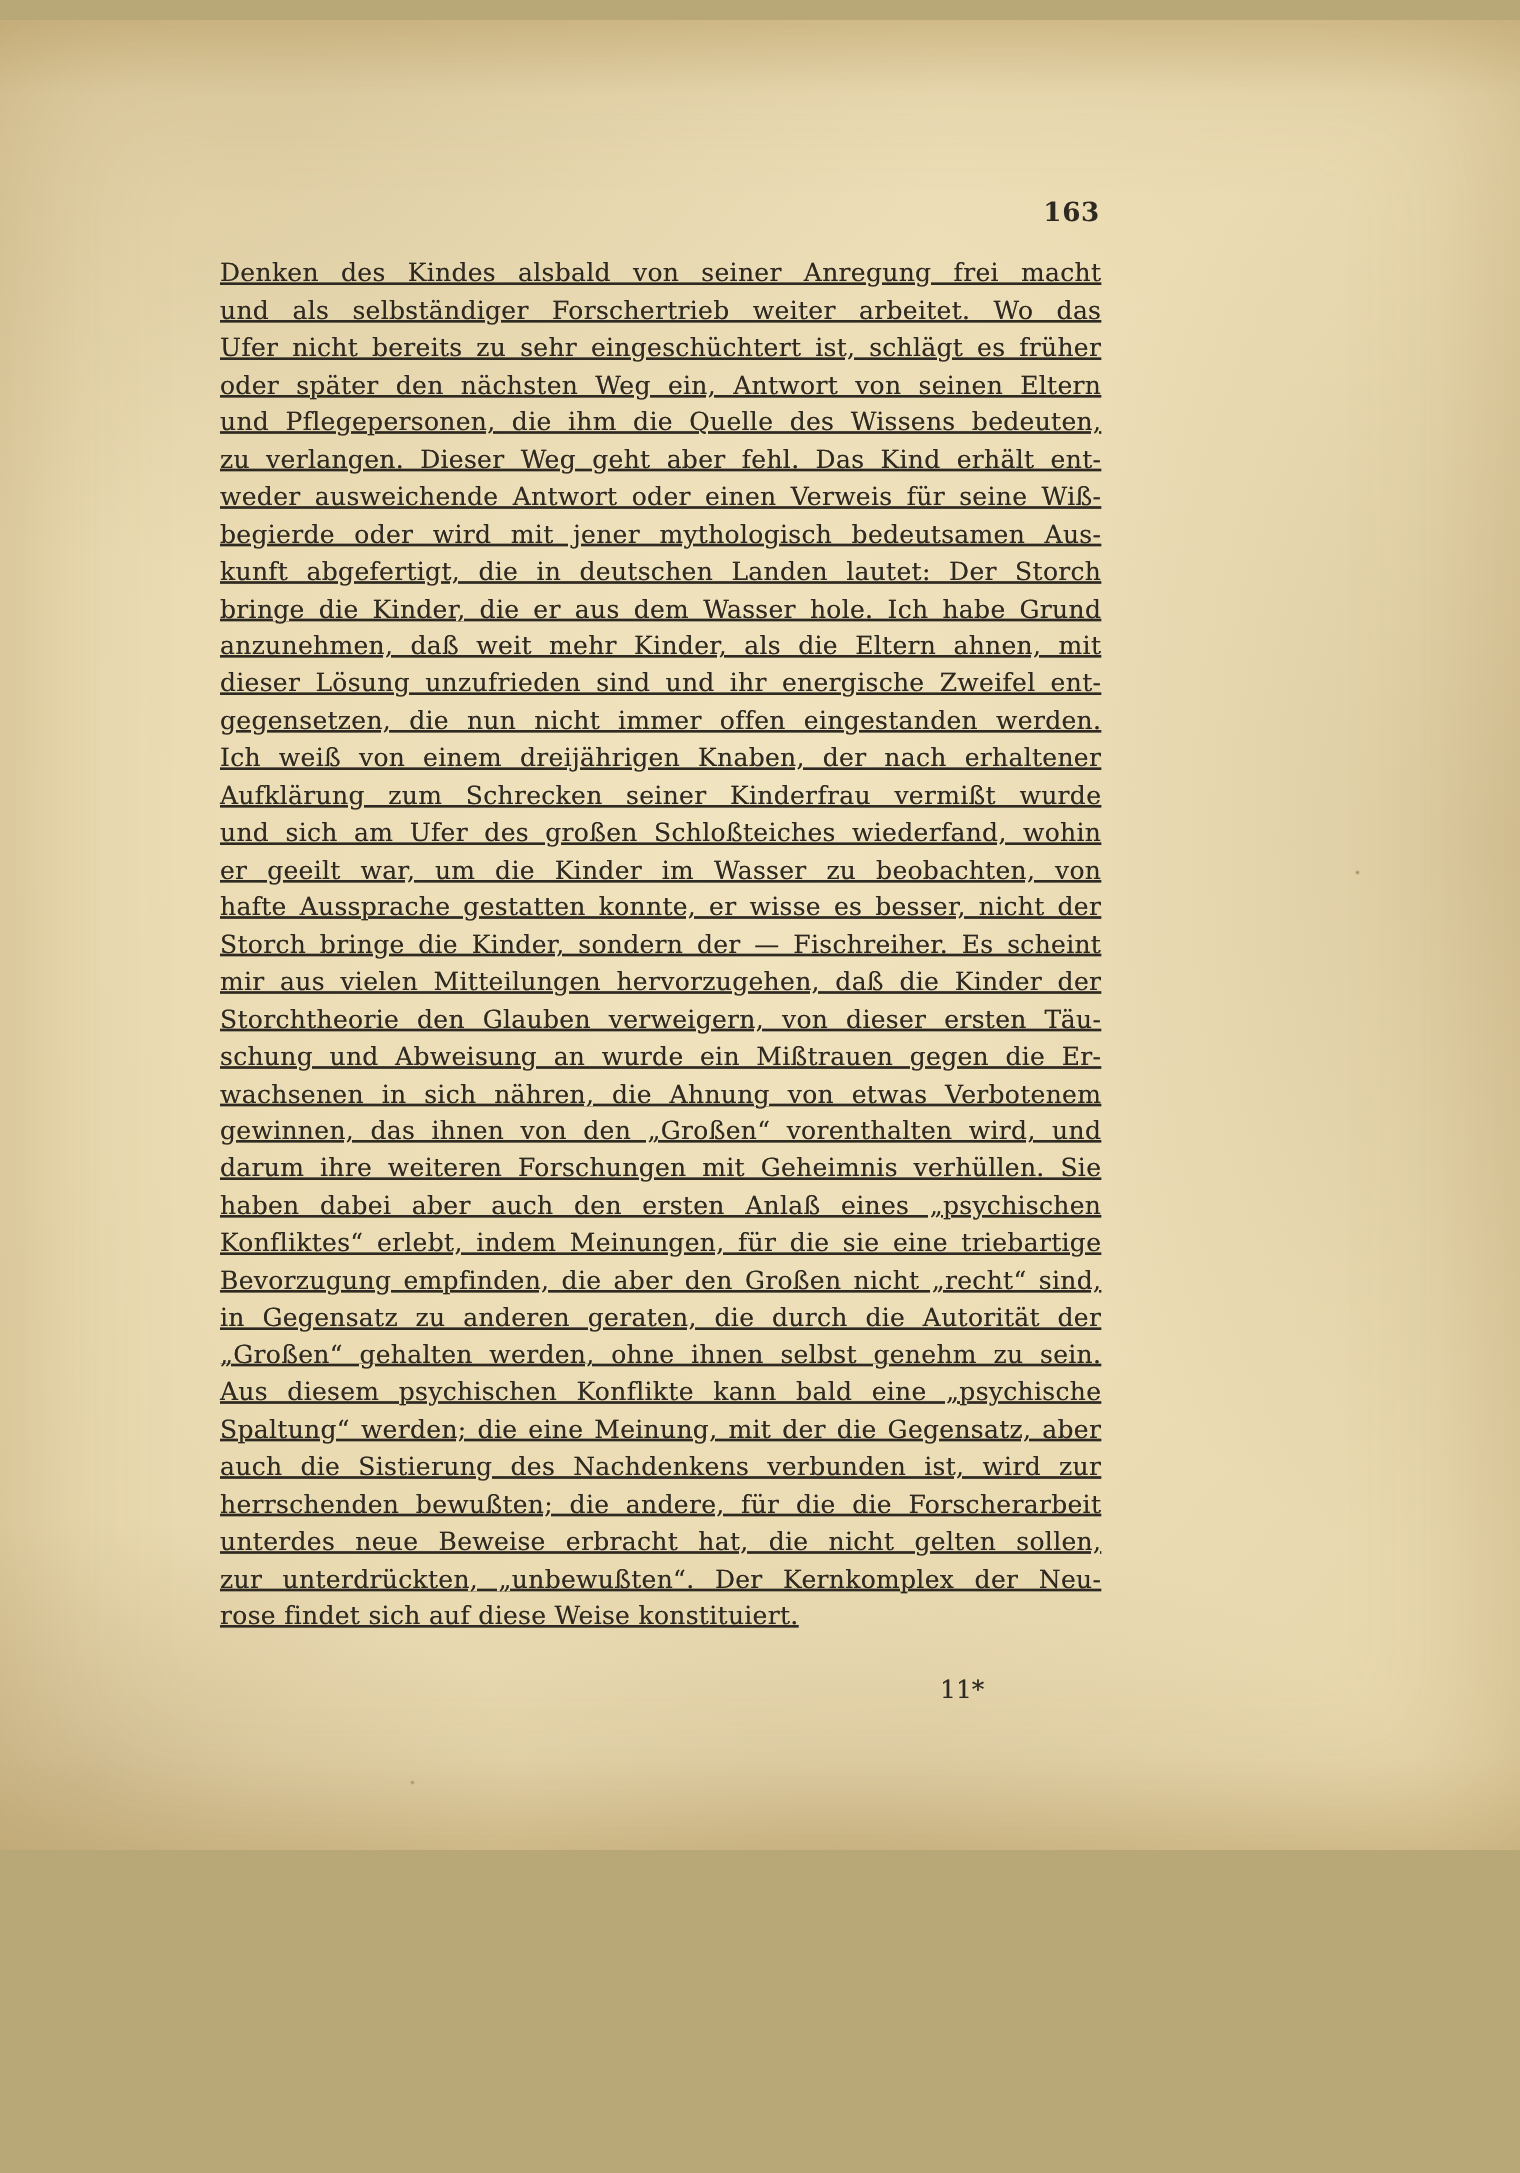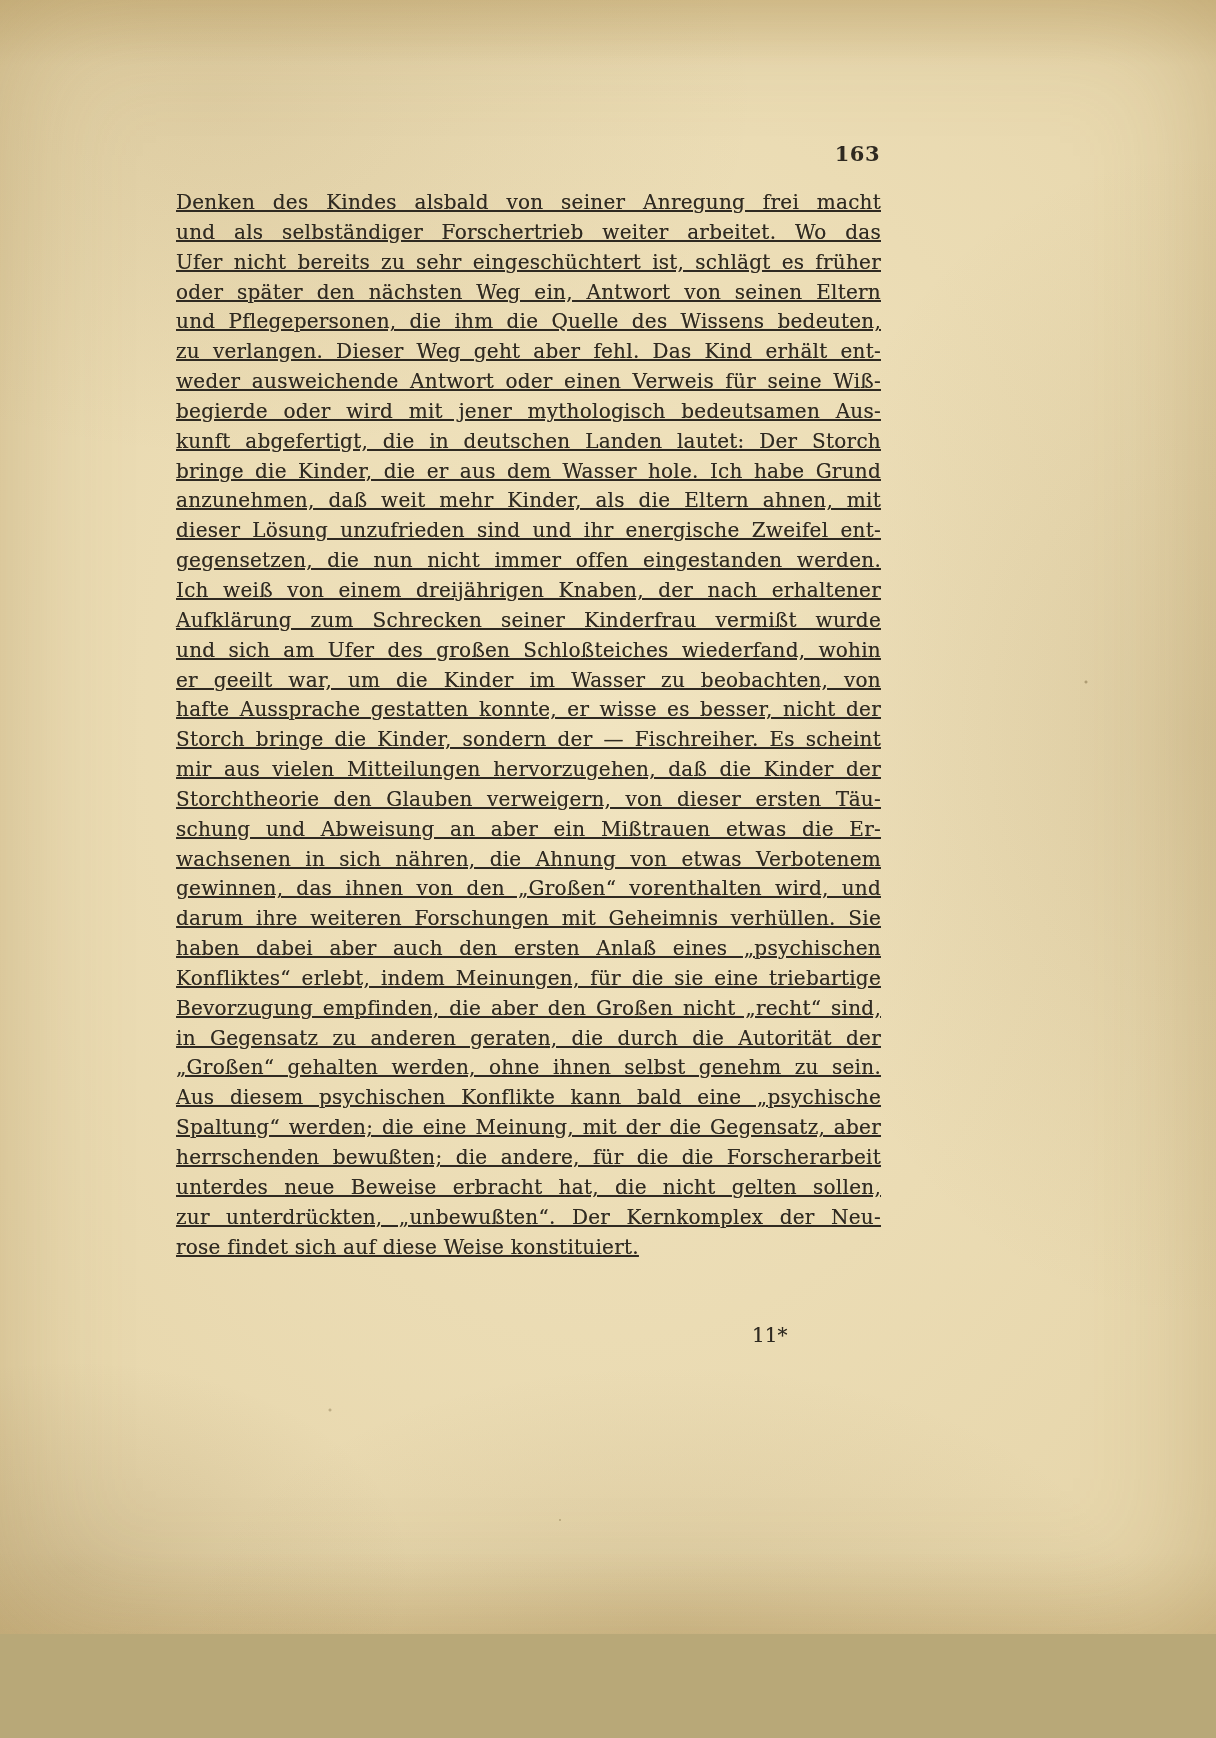--- a/index.html
+++ b/index.html
@@ -1,20 +1,20 @@
 <!DOCTYPE html>
 <html><head>
 <meta charset="utf-8">
 <style>
   html, body { margin: 0; padding: 0; background: #b8a878; }
   .scan {
     position: relative;
     width: 1216px;
-    height: 1634px;
-    margin: 0 auto;
+    height: 1464px;
+    margin: 16px auto;
     background-color: #e8d7aa;
     background-image:
       radial-gradient(3px 3px at 1086px 682px, rgba(90,70,30,0.55), transparent 70%),
       radial-gradient(3px 3px at 330px 1410px, rgba(90,70,30,0.45), transparent 70%),
       radial-gradient(2px 2px at 560px 1520px, rgba(90,70,30,0.5), transparent 70%),
       radial-gradient(ellipse 900px 600px at 18% 6%, rgba(125,95,42,0.10), transparent 60%),
       radial-gradient(ellipse 650px 900px at 98% 45%, rgba(130,100,45,0.13), transparent 65%),
       radial-gradient(ellipse 800px 450px at 55% 100%, rgba(120,90,40,0.12), transparent 60%),
       radial-gradient(ellipse 520px 320px at 6% 96%, rgba(110,80,35,0.16), transparent 65%),
       linear-gradient(180deg, rgba(205,180,125,0.50) 0%, rgba(232,215,170,0) 4%),
@@ -82,31 +82,32 @@
     <div class="line">dieser Lösung unzufrieden sind und ihr energische Zweifel ent-</div>
     <div class="line">gegensetzen, die nun nicht immer offen eingestanden werden.</div>
     <div class="line">Ich weiß von einem dreijährigen Knaben, der nach erhaltener</div>
     <div class="line">Aufklärung zum Schrecken seiner Kinderfrau vermißt wurde</div>
     <div class="line">und sich am Ufer des großen Schloßteiches wiederfand, wohin</div>
     <div class="line">er geeilt war, um die Kinder im Wasser zu beobachten, von</div>
     <div class="line">hafte Aussprache gestatten konnte, er wisse es besser, nicht der</div>
     <div class="line">Storch bringe die Kinder, sondern der — Fischreiher. Es scheint</div>
     <div class="line">mir aus vielen Mitteilungen hervorzugehen, daß die Kinder der</div>
     <div class="line">Storchtheorie den Glauben verweigern, von dieser ersten Täu-</div>
-    <div class="line">schung und Abweisung an aber ein Mißtrauen etwas die Er-</div>
+    <div class="line">schung und Abweisung an wurde ein Mißtrauen gegen die Er-</div>
     <div class="line">wachsenen in sich nähren, die Ahnung von etwas Verbotenem</div>
     <div class="line">gewinnen, das ihnen von den „Großen“ vorenthalten wird, und</div>
     <div class="line">darum ihre weiteren Forschungen mit Geheimnis verhüllen. Sie</div>
     <div class="line">haben dabei aber auch den ersten Anlaß eines „psychischen</div>
     <div class="line">Konfliktes“ erlebt, indem Meinungen, für die sie eine triebartige</div>
     <div class="line">Bevorzugung empfinden, die aber den Großen nicht „recht“ sind,</div>
     <div class="line">in Gegensatz zu anderen geraten, die durch die Autorität der</div>
     <div class="line">„Großen“ gehalten werden, ohne ihnen selbst genehm zu sein.</div>
     <div class="line">Aus diesem psychischen Konflikte kann bald eine „psychische</div>
     <div class="line">Spaltung“ werden; die eine Meinung, mit der die Gegensatz, aber</div>
+    <div class="line">auch die Sistierung des Nachdenkens verbunden ist, wird zur</div>
     <div class="line">herrschenden bewußten; die andere, für die die Forscherarbeit</div>
     <div class="line">unterdes neue Beweise erbracht hat, die nicht gelten sollen,</div>
     <div class="line">zur unterdrückten, „unbewußten“. Der Kernkomplex der Neu-</div>
     <div class="line last">rose findet sich auf diese Weise konstituiert.</div>
   </div>
 
   <div class="signature">11*</div>
 
 </div>
 

